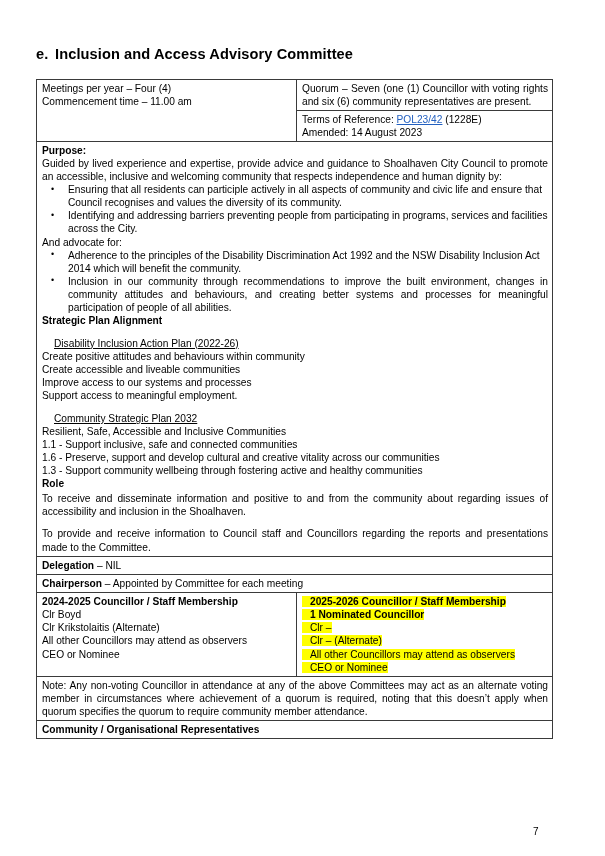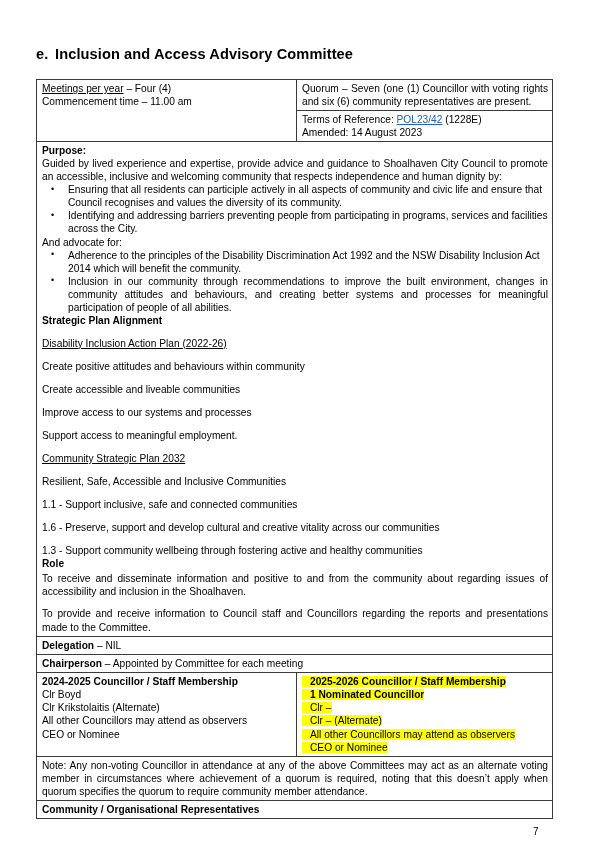--- a/index.html
+++ b/index.html
@@ -45,21 +45,21 @@
   }
   table.doc td {
     border: 1px solid #3a3a3a;
     padding: 2px 4px 2px 5px;
     vertical-align: top;
   }
   .col-left { width: 260px; }
   .col-right { width: 256px; }
 
   .just { text-align: justify; text-align-last: left; }
-  .u { text-decoration: underline; }
+  .u { }
   .b { font-weight: bold; }
   .lnk { color: #2360c0; text-decoration: underline; }
   .hl { background: #ffff00; padding-left: 8px; }
 
   .p { margin: 0 0 0 0; }
   .gap { margin-top: 9px; }
 
   ul.bul {
     list-style: none;
     margin: 0;
@@ -78,22 +78,23 @@
     line-height: 1.4;
   }
   .sect-head {
     font-weight: bold;
     margin-top: 0;
     margin-bottom: 2px;
   }
   .sub-head {
     text-decoration: underline;
     margin-top: 10px;
-  }
-  .spline { margin-top: 10px; }
+    margin-left: 12px;
+  }
+  .spline { }
 
   .cellpad-body { padding: 3px 5px 5px 5px; }
   .tight td { padding-top: 1.5px; padding-bottom: 1.5px; }
 
   .memb div { line-height: 1.3; }
 
   .pagenum {
     position: absolute;
     left: 533px;
     top: 826px;

